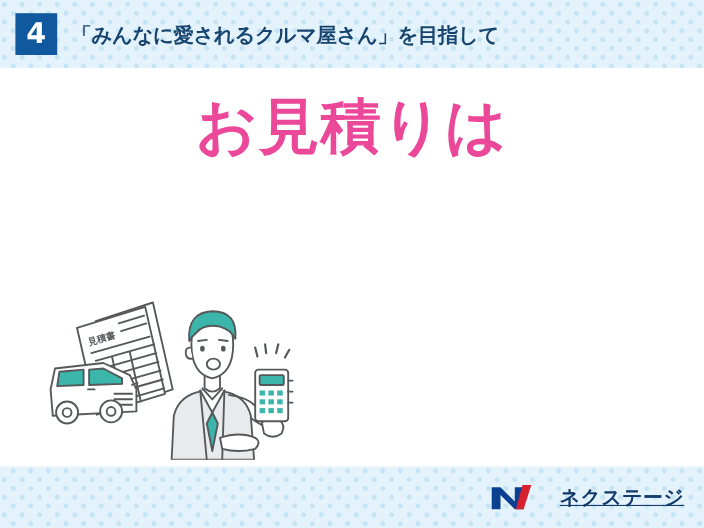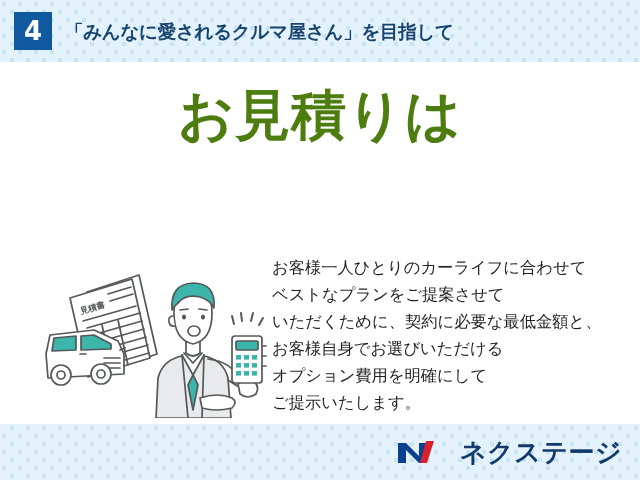--- a/index.html
+++ b/index.html
@@ -72,21 +72,21 @@
     background: #ffffff;
   }
 
   
   .headline {
     position: absolute;
     left: 0;
     top: 18px;
     width: 640px;
     text-align: center;
-    color: #4d7c0f;
+    color: #ec4899;
     font-size: 55px;
     font-weight: bold;
     line-height: 1.28;
     letter-spacing: 1px;
     white-space: nowrap;
   }
   .headline .hl-line { display: block; }
 
   
   .body-copy {
@@ -128,50 +128,43 @@
     align-items: center;
   }
   .logo-mark {
     width: 40px;
     height: 26px;
     flex: 0 0 auto;
   }
   .logo-word {
     margin-left: 24px;
     color: #123a6b;
-    font-size: 26px;
+    font-size: 18px;
     font-weight: bold;
     letter-spacing: 0.5px;
     white-space: nowrap;
+    text-decoration: underline;
   }
 </style>
 </head>
 <body>
 
 <div class="page">
 
   <div class="header">
     <div class="badge">4</div>
     <div class="header-title">「みんなに愛されるクルマ屋さん」を目指して</div>
   </div>
 
   <div class="panel">
 
     <div class="headline">
       <span class="hl-line">お見積りは</span>
     </div>
 
-    <div class="body-copy">
-      <span class="bc-line">お客様一人ひとりのカーライフに合わせて</span>
-      <span class="bc-line">ベストなプランをご提案させて</span>
-      <span class="bc-line">いただくために、契約に必要な最低金額と、</span>
-      <span class="bc-line">お客様自身でお選びいただける</span>
-      <span class="bc-line">オプション費用を明確にして</span>
-      <span class="bc-line">ご提示いたします。</span>
-    </div>
 
     <div class="illustration">
       <svg width="240" height="160" viewBox="0 0 240 160" xmlns="http://www.w3.org/2000/svg">
         <g fill="none" stroke="#55585a" stroke-width="1.7" stroke-linecap="round" stroke-linejoin="round">
 
           <g>
             <path d="M55 34 L107 17 L125 96 L74 113 Z" fill="#ffffff"></path>
           </g>
 
           <g>

